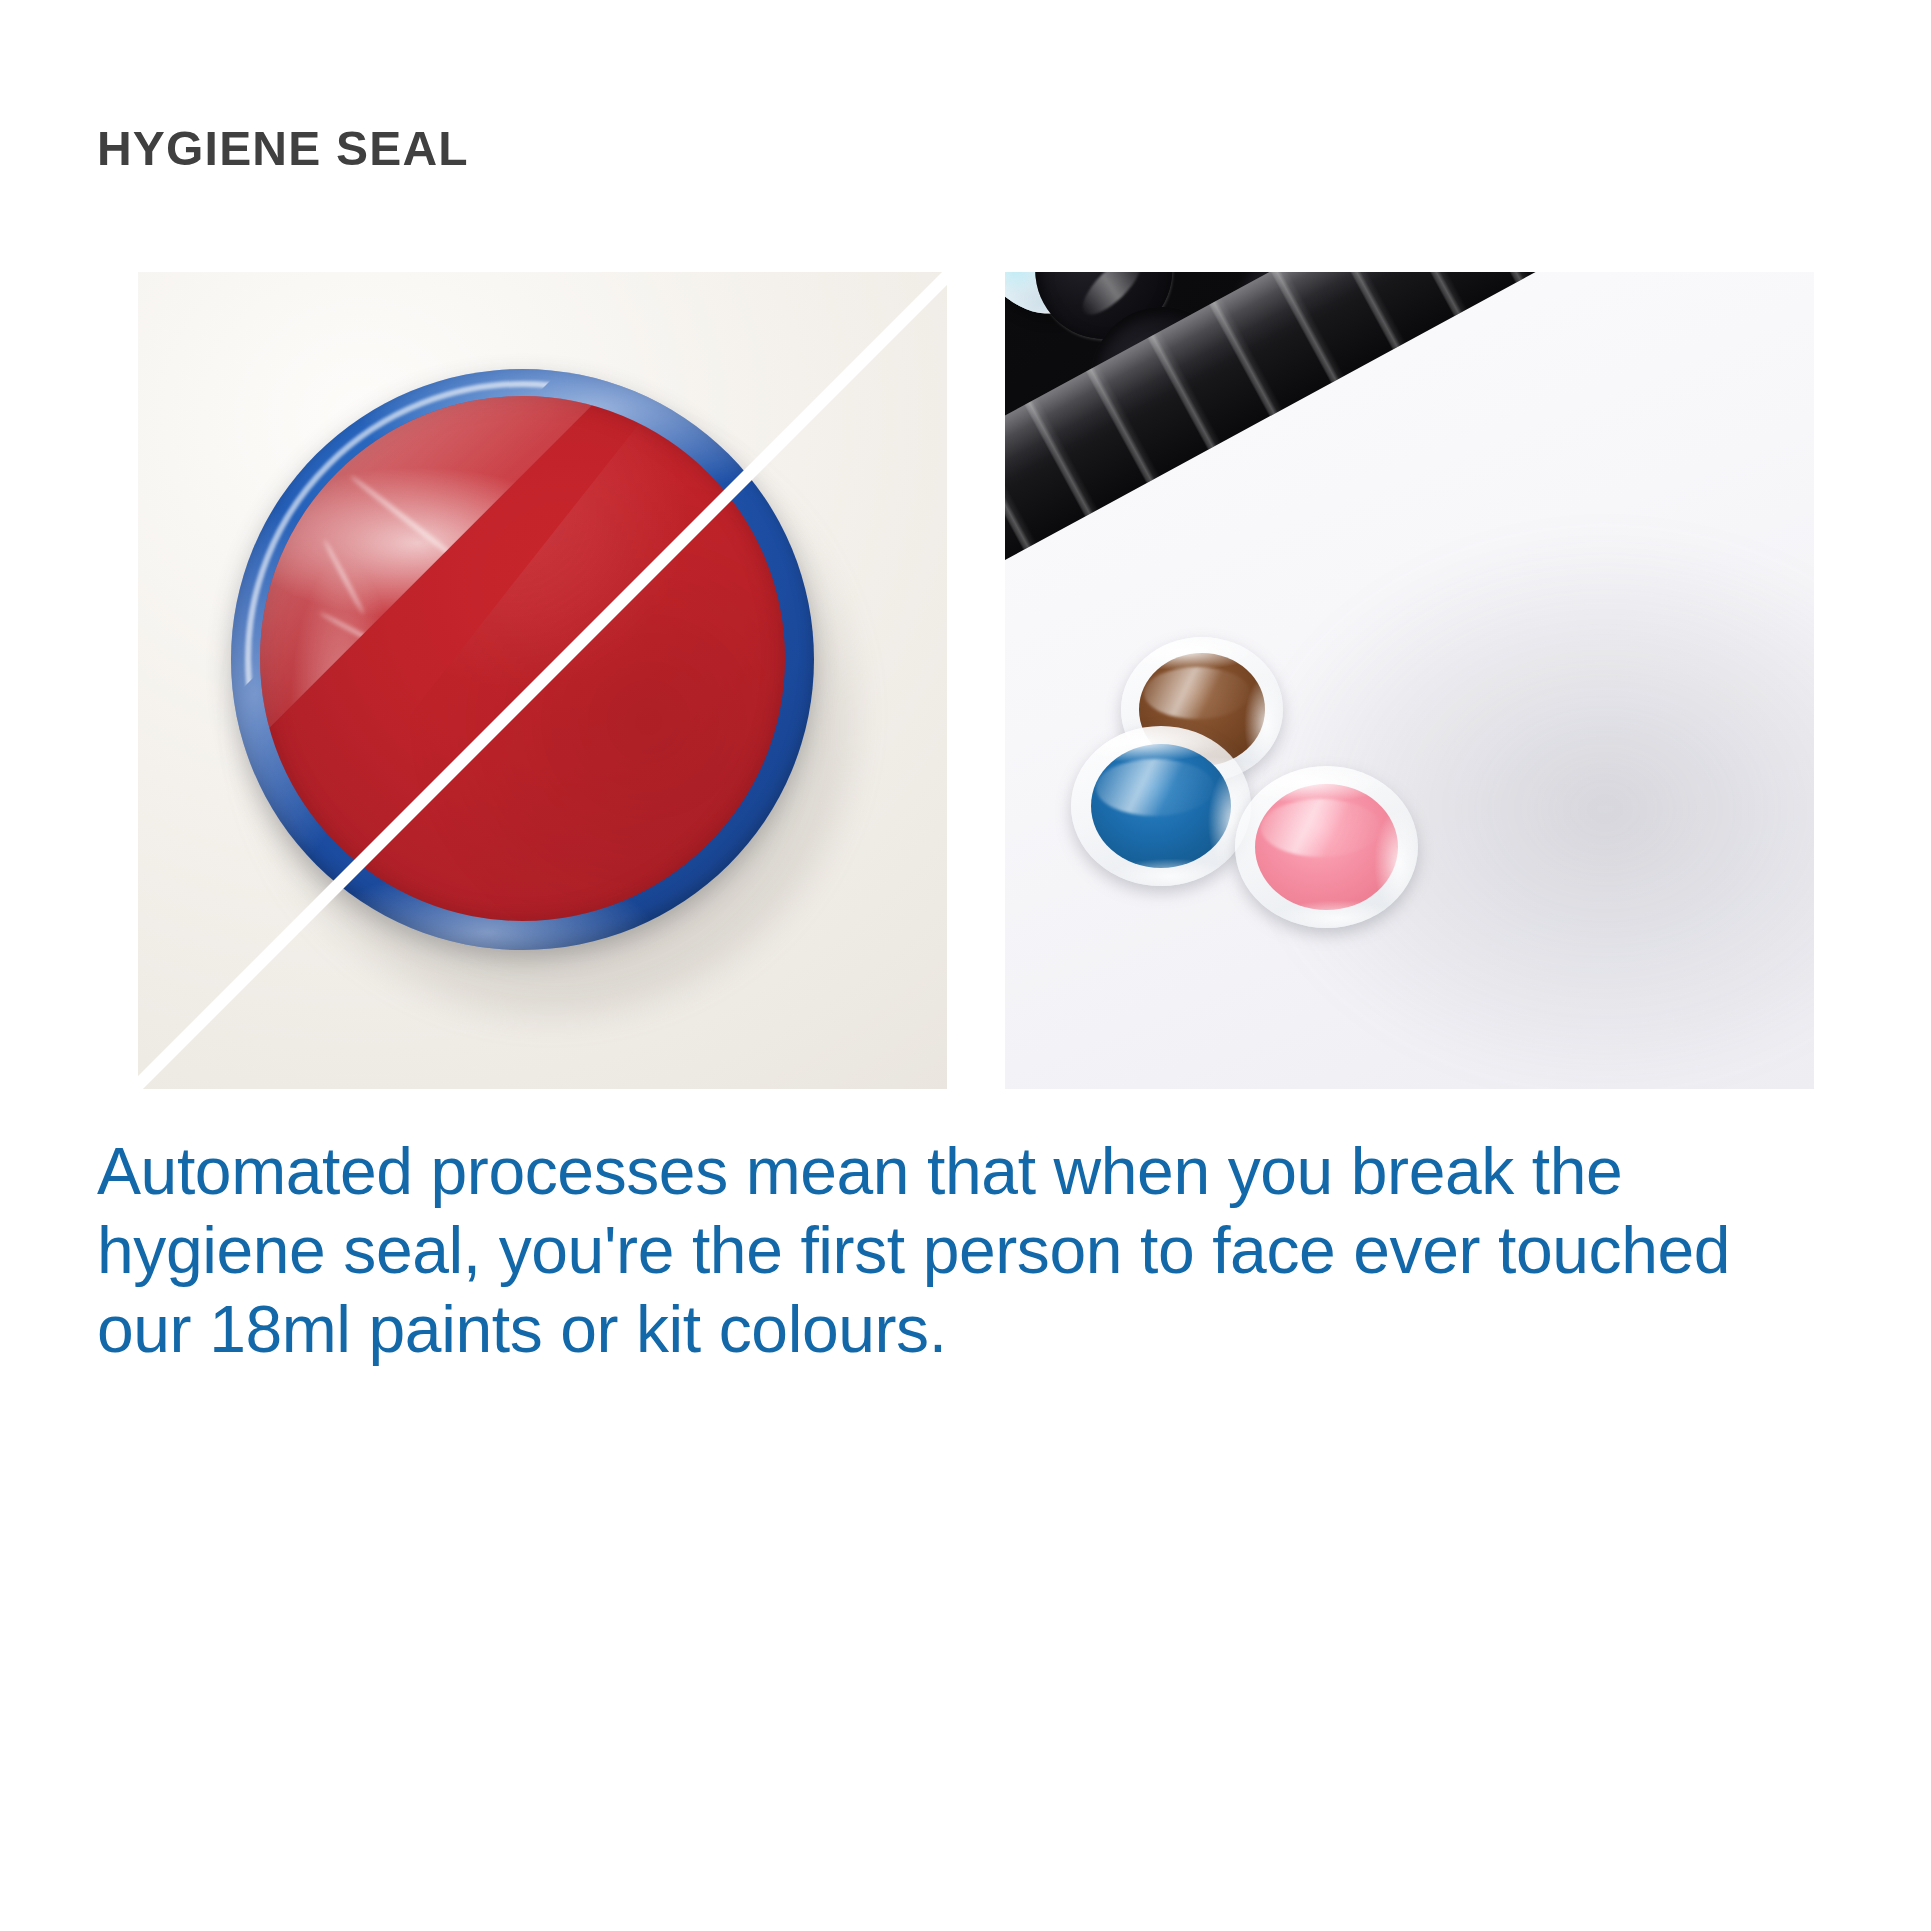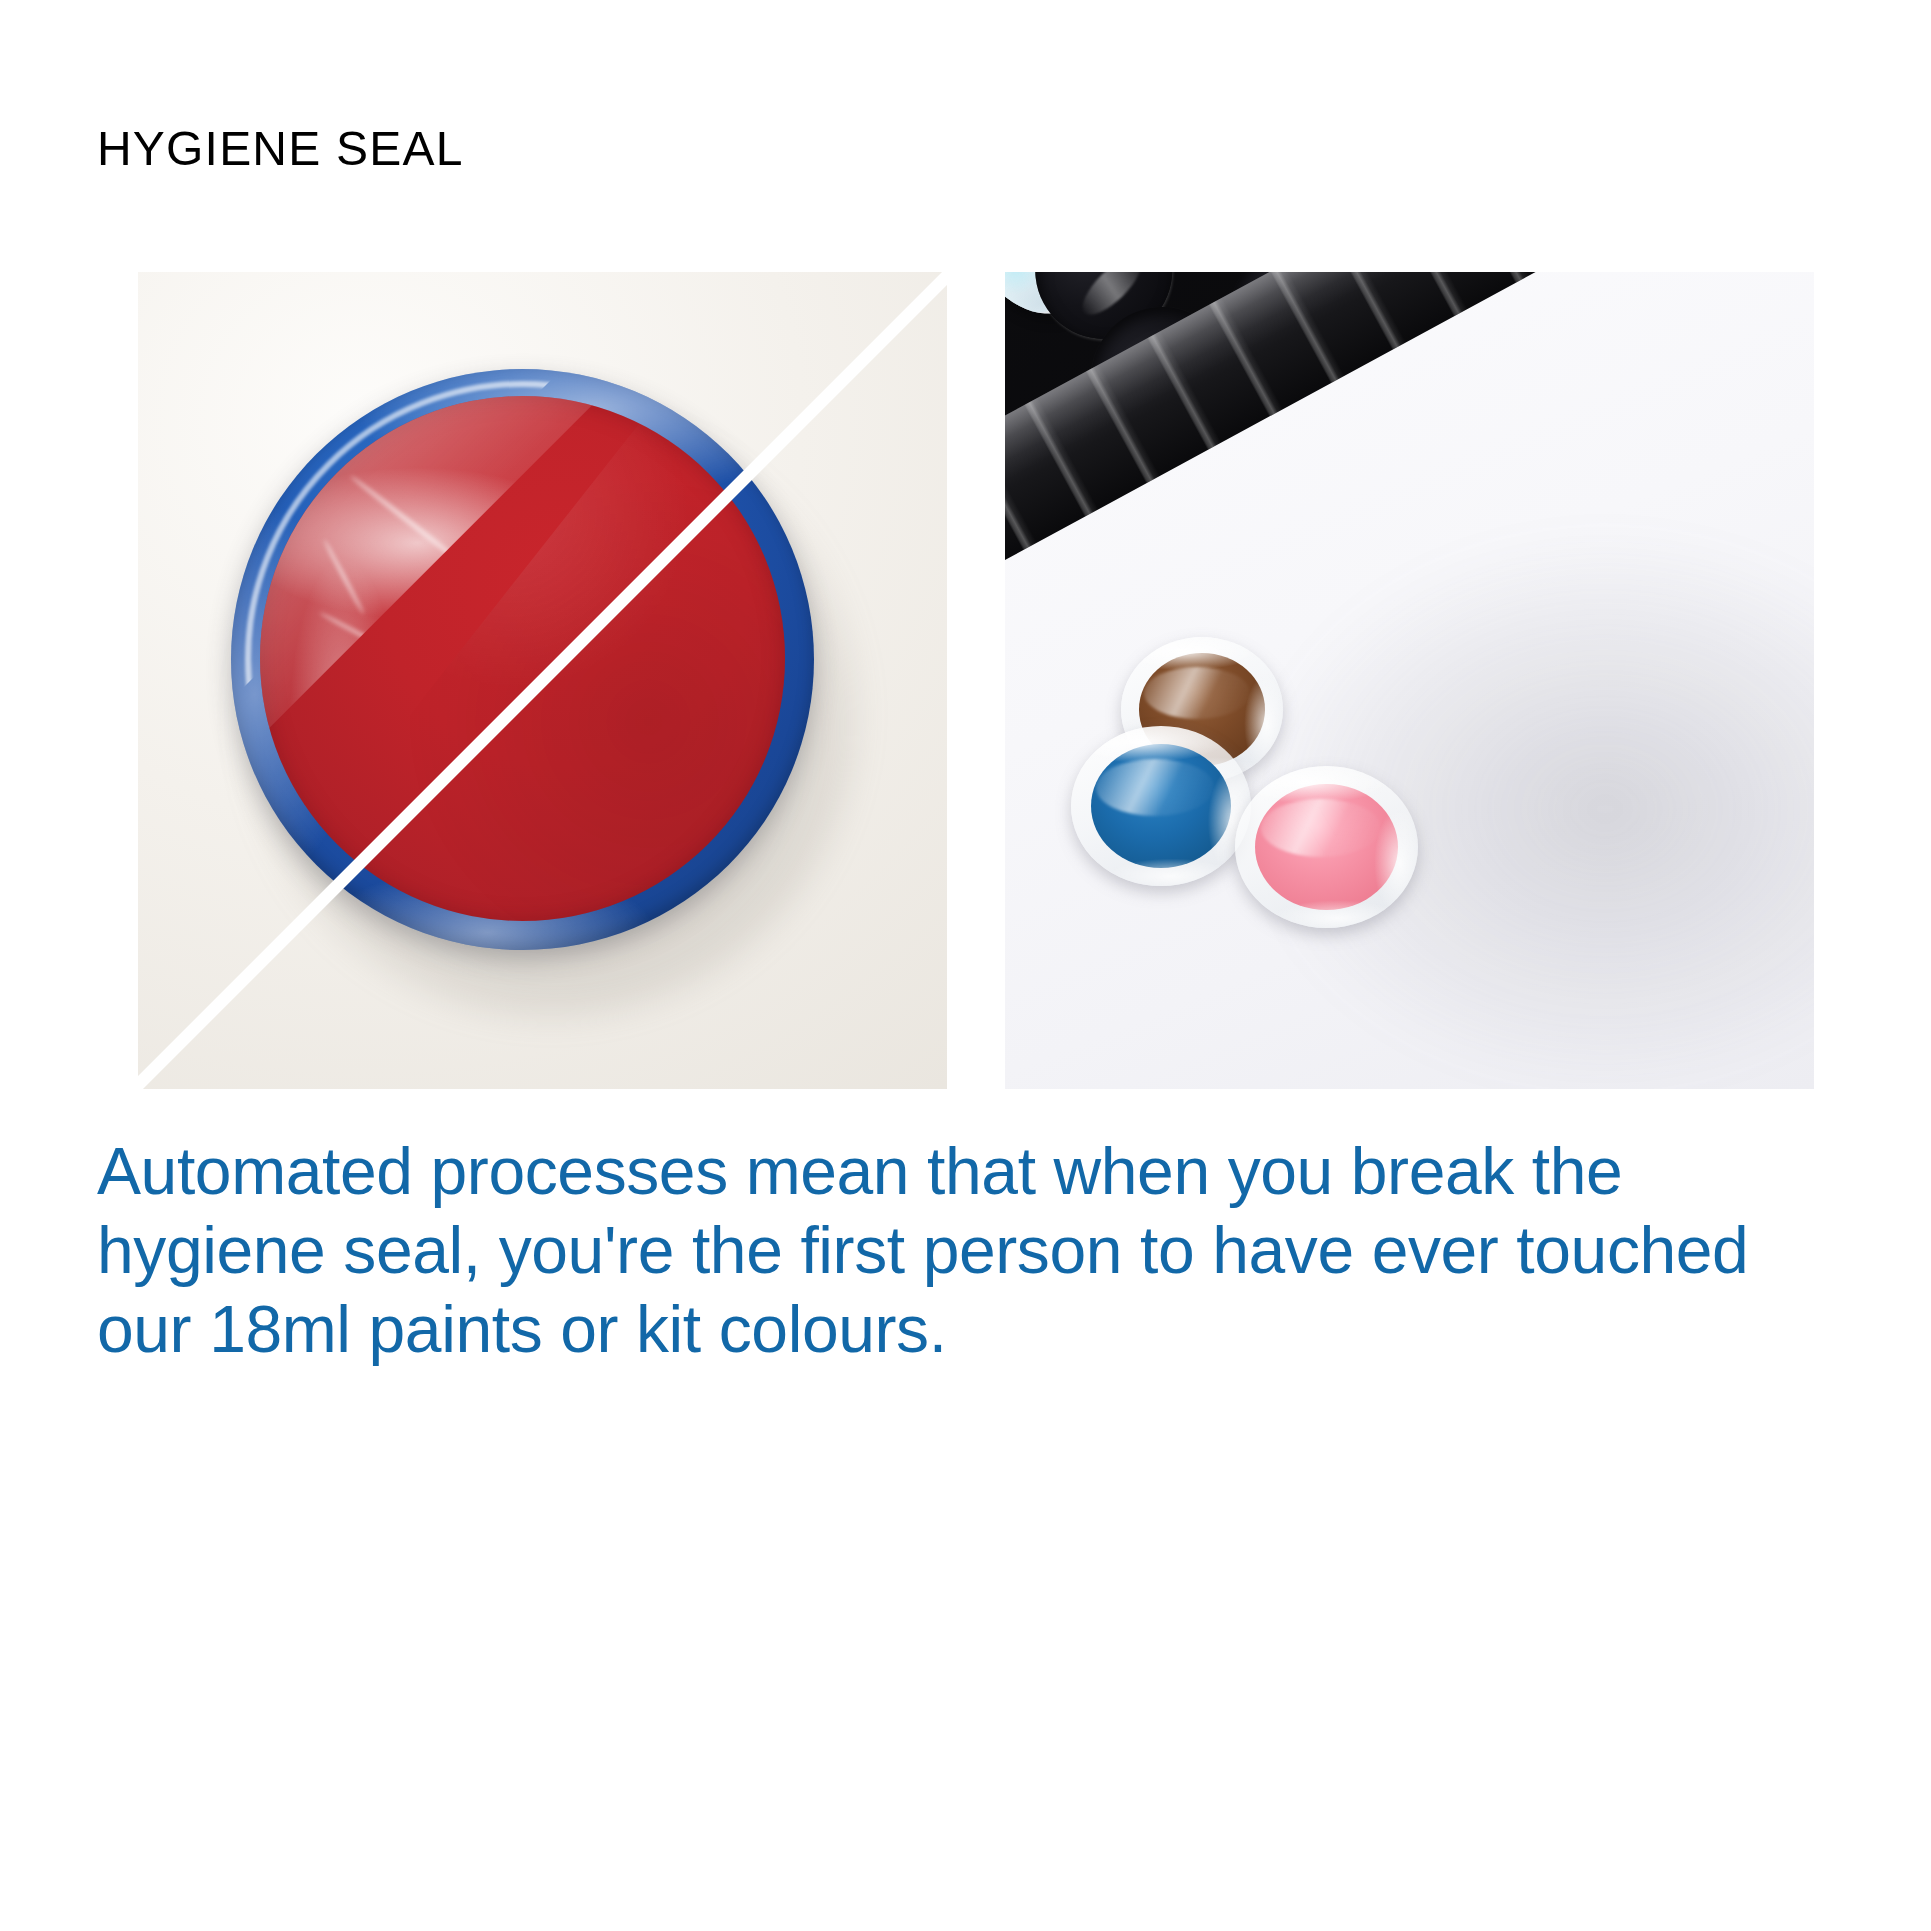--- a/index.html
+++ b/index.html
@@ -14,23 +14,23 @@
     overflow: hidden;
     position: relative;
   }
 
   
   #page-title {
     position: absolute;
     left: 97px;
     top: 93px;
     font-size: 48px;
-    font-weight: normal;
+    font-weight: bold;
     letter-spacing: 1.2px;
-    color: #000000;
+    color: #404040;
     line-height: 1;
     white-space: nowrap;
   }
 
   
   #photo-row {
     position: absolute;
     left: 98px;
     top: 256px;
     width: 1676px;
@@ -365,15 +365,15 @@
     </div>
 
     <div class="disc" style="left:230px; top:494px; width:183px; height:162px;">
       <div class="disc-core" style="background:radial-gradient(circle at 44% 34%, #ffabbd 0%, #f58fa3 46%, #e97287 100%);"></div>
       <div class="disc-film"></div>
     </div>
   </figure>
 </div>
 
 <section id="body-copy">
-  <p id="paragraph-2">Automated processes mean that when you break the hygiene seal, you're the first person to have ever touched our 18ml paints or kit colours.</p>
+  <p id="paragraph-2">Automated processes mean that when you break the hygiene seal, you're the first person to face ever touched our 18ml paints or kit colours.</p>
 </section>
 
 
 </body></html>

